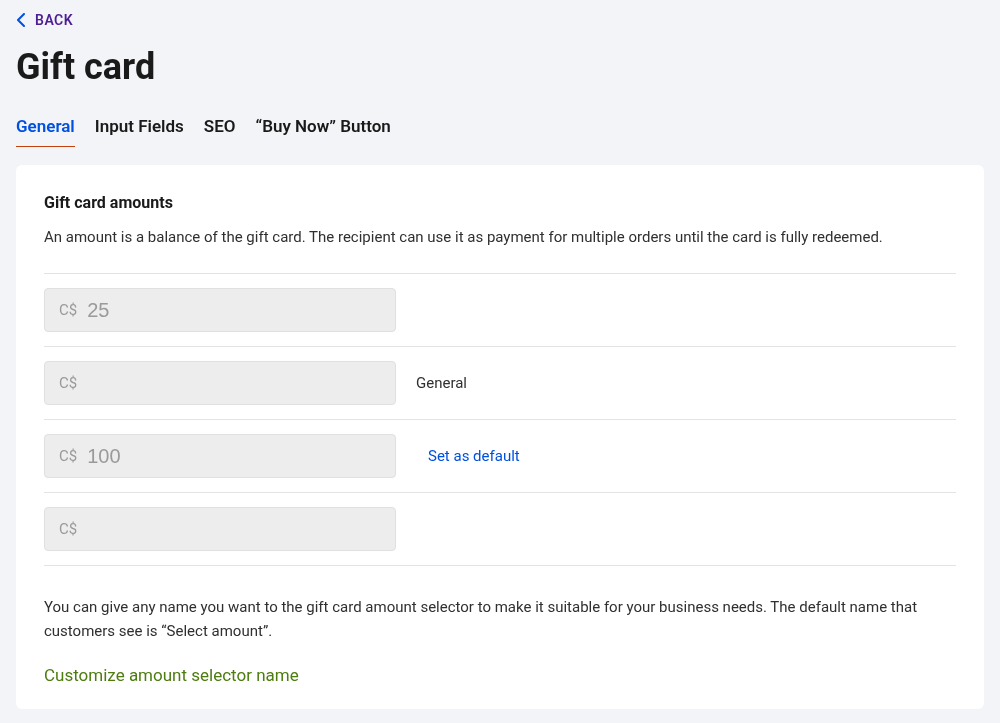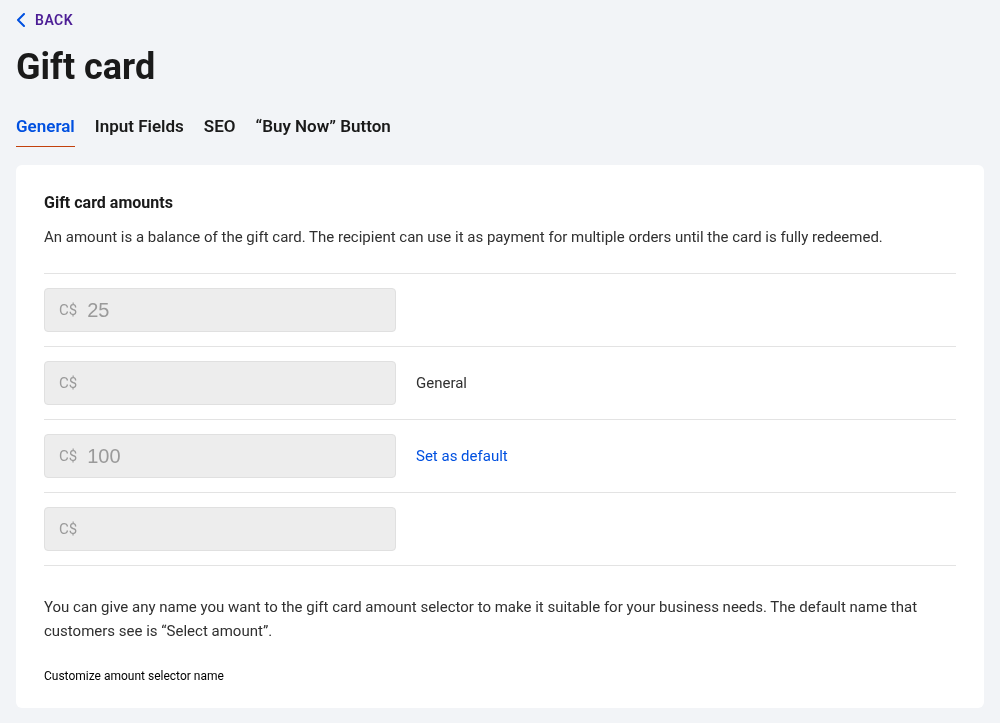--- a/index.html
+++ b/index.html
@@ -105,31 +105,32 @@
       flex: 1;
     }
     .row-label {
       font-size: 15px;
       color: #303030;
     }
     .row-action {
       font-size: 15px;
       color: #0050e0;
       cursor: pointer;
+      margin-left: 12px;
     }
     .footer-text {
       font-size: 15px;
       color: #303030;
       line-height: 1.55;
       margin-top: 30px;
       margin-bottom: 22px;
     }
     .customize-link {
-      font-size: 12px;
-      color: #000000;
+      font-size: 17px;
+      color: #4d7c0f;
       cursor: pointer;
       display: inline-block;
     }
   </style>
 </head>
 <body>
 
 <div class="page">
 
   <div class="back-link">

